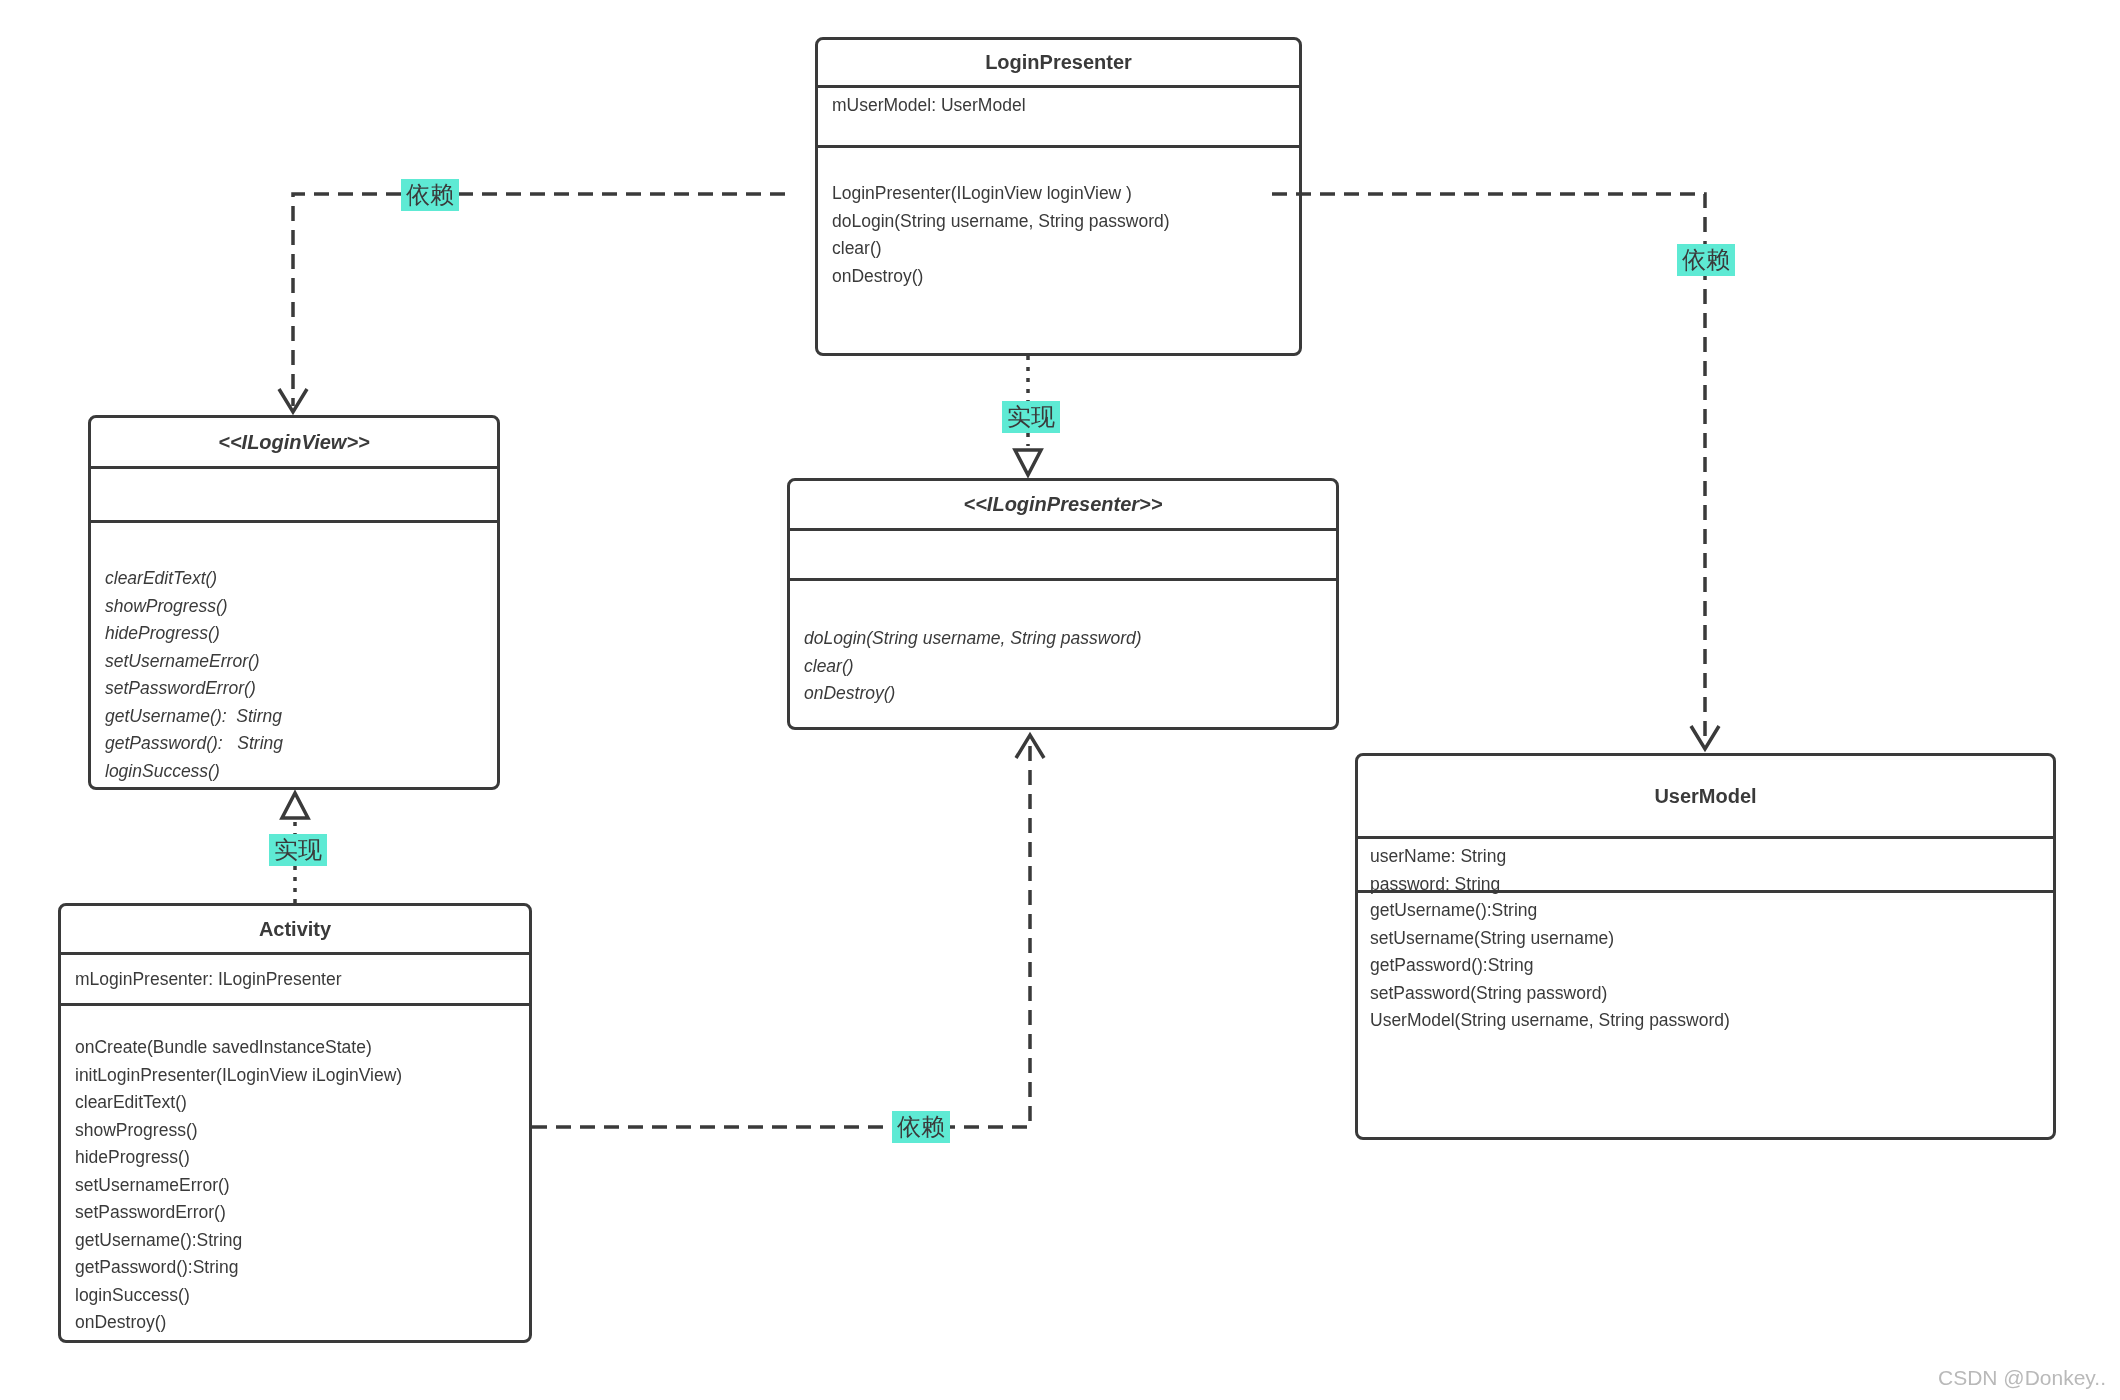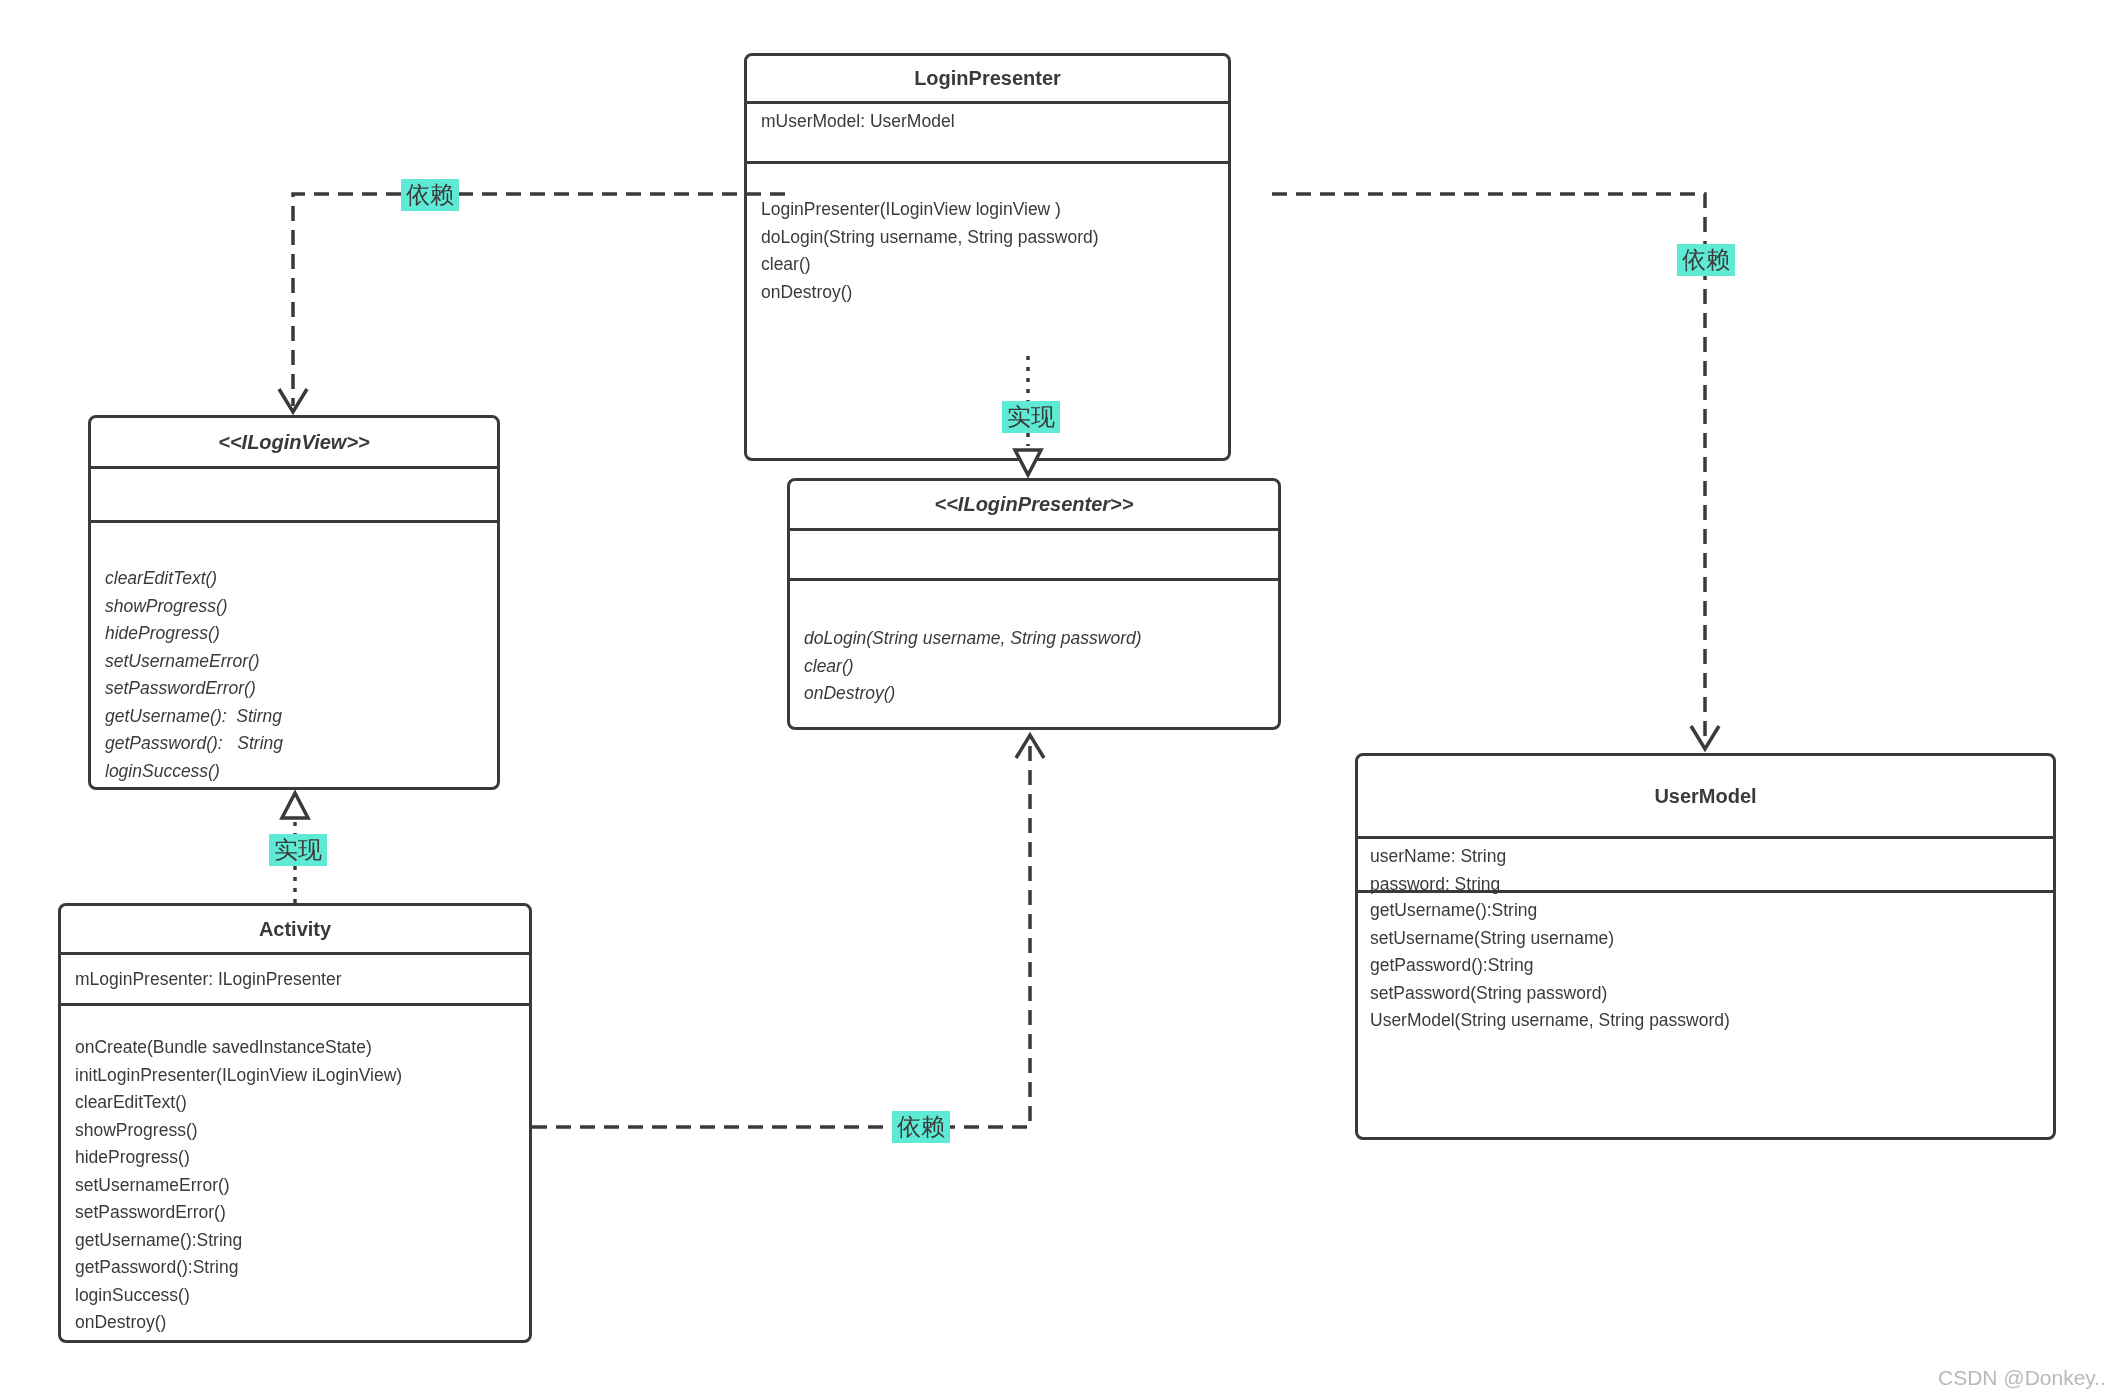--- a/index.html
+++ b/index.html
@@ -67,21 +67,21 @@
     right: 14px; bottom: 10px;
     font-size: 21px;
     color: #b9b9b9;
   }
 </style>
 </head>
 <body>
 
 <div id="canvas">
 
-  <div class="uml-box" style="left:744px; top:37px; width:487px; height:408px;margin-top:16px;">
+  <div class="uml-box" style="left:815px; top:37px; width:487px; height:319px;">
     <div class="title" style="height:48px;">LoginPresenter</div>
     <div class="fields" style="height:60px; padding-top:4px;">
         <div class="m-line">mUserModel: UserModel</div>
       </div>
     <div class="methods" style="padding-top:32px;">
         <div class="m-line">LoginPresenter(ILoginView loginView )</div>
         <div class="m-line">doLogin(String username, String password)</div>
         <div class="m-line">clear()</div>
         <div class="m-line">onDestroy()</div>
       </div>
@@ -95,21 +95,21 @@
         <div class="m-line">showProgress()</div>
         <div class="m-line">hideProgress()</div>
         <div class="m-line">setUsernameError()</div>
         <div class="m-line">setPasswordError()</div>
         <div class="m-line">getUsername():  Stirng</div>
         <div class="m-line">getPassword():   String</div>
         <div class="m-line">loginSuccess()</div>
       </div>
   </div>
 
-  <div class="uml-box iface" style="left:787px; top:478px; width:494px; height:252px;">
+  <div class="uml-box iface" style="left:787px; top:478px; width:552px; height:252px;">
     <div class="title" style="height:50px;">&lt;&lt;ILoginPresenter&gt;&gt;</div>
     <div class="fields" style="height:50px;"></div>
     <div class="methods" style="padding-top:44px;">
         <div class="m-line">doLogin(String username, String password)</div>
         <div class="m-line">clear()</div>
         <div class="m-line">onDestroy()</div>
       </div>
   </div>
 
   <div class="uml-box" style="left:1355px; top:753px; width:701px; height:387px;">

